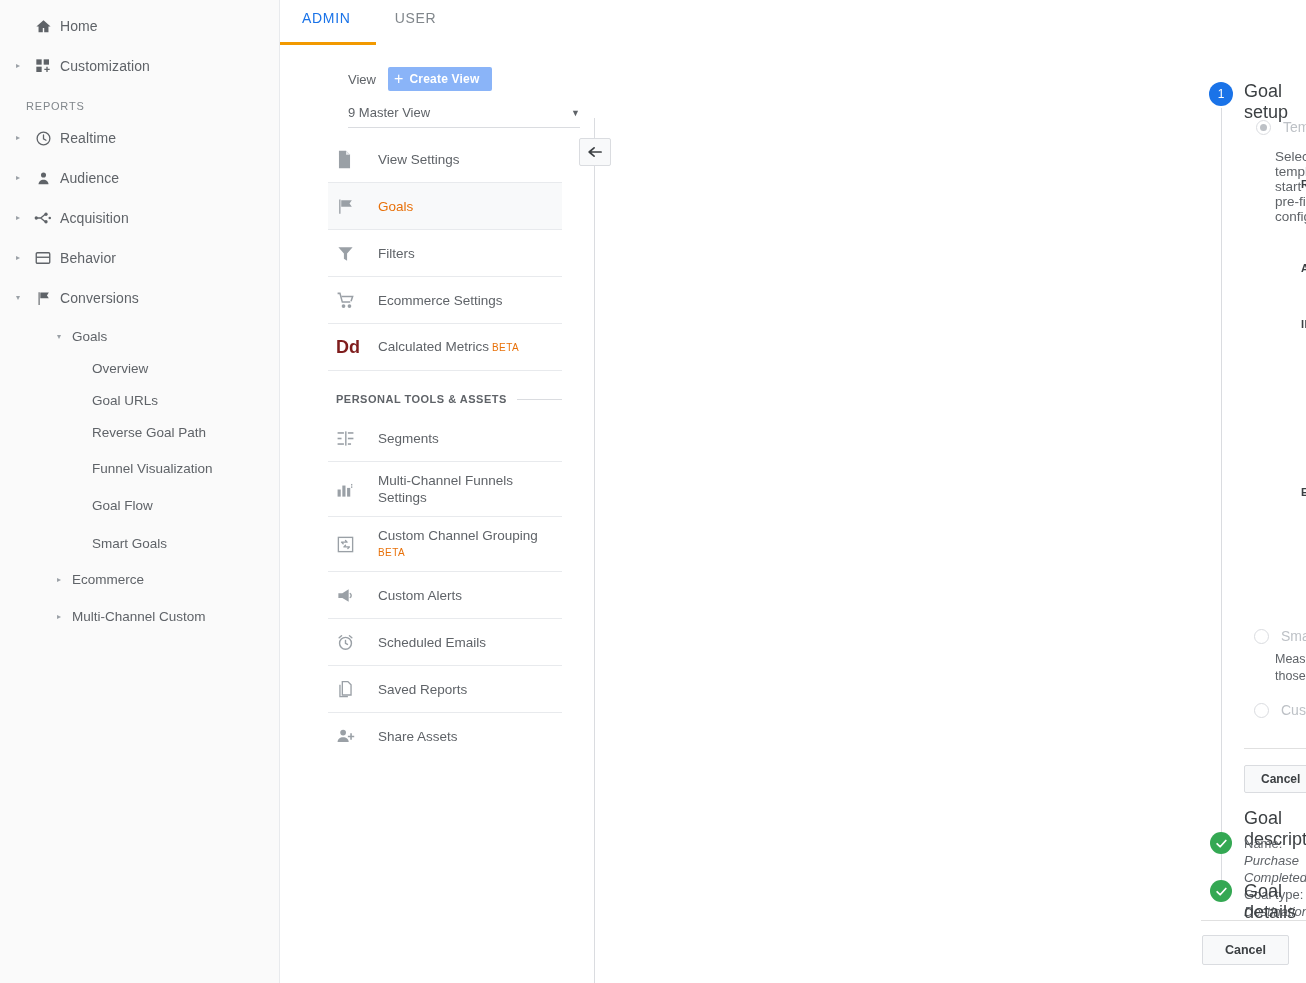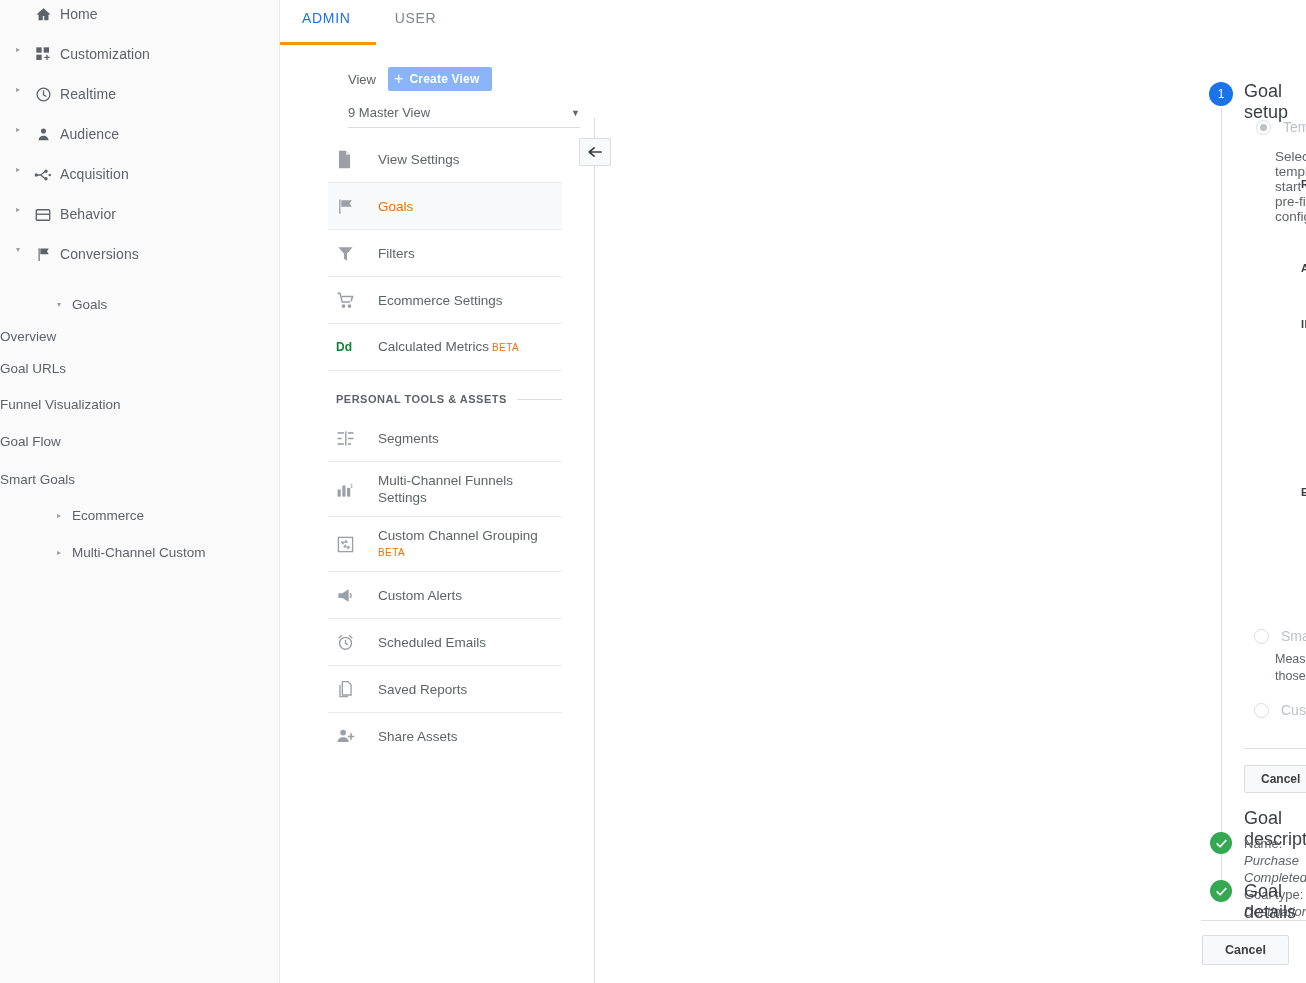--- a/index.html
+++ b/index.html
@@ -16,21 +16,21 @@
   
   .sidebar {
     width: 280px; height: 983px;
     background: #fafafa;
     border-right: 1px solid #e8eaed;
     flex: 0 0 280px;
     padding-top: 0;
     overflow: hidden;
   }
   .nav-row {
-    display: flex; align-items: flex-start;
+    display: flex; align-items: center;
     height: 40px;
     padding-left: 10px;
     font-size: 14px;
     color: #5f6368;
     cursor: pointer;
     white-space: nowrap;
   }
   .nav-row .caret {
     width: 16px; flex: 0 0 16px;
     font-size: 8px; color: #9aa0a6;
@@ -53,21 +53,21 @@
     display: flex; align-items: center;
     min-height: 32px;
     font-size: 13.5px;
     color: #5f6368;
     cursor: pointer;
   }
   .sub-row .scaret {
     width: 14px; flex: 0 0 14px;
     font-size: 8px; color: #9aa0a6; text-align: center;
   }
-  .sub-l2 { }
+  .sub-l2 { padding-left: 92px; }
   .sub-l1b { padding-left: 52px; }
   .sub-wrap { max-width: 150px; line-height: 15px; }
 
   
   .admincol {
     flex: 0 0 321px;
     width: 321px;
     position: relative;
     background: #fff;
   }
@@ -341,20 +341,21 @@
         <svg width="16" height="16" viewBox="0 0 24 24" fill="#5f6368">
             <rect x="2" y="2" width="8" height="8"></rect>
             <rect x="13" y="2" width="8" height="8"></rect>
             <rect x="2" y="13" width="8" height="8"></rect>
             <path d="M17 13h2v3h3v2h-3v3h-2v-3h-3v-2h3z"></path>
           </svg>
       </span>
       <span class="nlabel">Customization</span>
     </div>
 
+    <div class="section-label">REPORTS</div>
 
     <div class="nav-row">
       <span class="caret">▸</span>
       <span class="nicon">
         <svg width="17" height="17" viewBox="0 0 24 24" fill="none" stroke="#5f6368" stroke-width="1.8">
             <circle cx="12" cy="12" r="9"></circle>
             <path d="M12 7v5.5l3.5 2" stroke-linecap="round"></path>
           </svg>
       </span>
       <span class="nlabel">Realtime</span>
@@ -411,20 +412,23 @@
       <span class="scaret">▾</span>
       <span style="padding-left:6px;">Goals</span>
     </div>
 
     <div class="sub-row sub-l2">
       <span>Overview</span>
     </div>
     <div class="sub-row sub-l2">
       <span>Goal URLs</span>
     </div>
+    <div class="sub-row sub-l2">
+      <span>Reverse Goal Path</span>
+    </div>
     <div class="sub-row sub-l2" style="min-height:41px;">
       <span class="sub-wrap">Funnel Visualization</span>
     </div>
     <div class="sub-row sub-l2">
       <span>Goal Flow</span>
     </div>
     <div class="sub-row sub-l2" style="margin-top:6px;">
       <span>Smart Goals</span>
     </div>
 
@@ -505,21 +509,21 @@
               <path d="M7 7h14l-2 6"></path>
               <circle cx="9.5" cy="19" r="1.4" fill="#9aa0a6"></circle>
               <circle cx="17" cy="19" r="1.4" fill="#9aa0a6"></circle>
             </svg>
         </span>
         <span class="altext">Ecommerce Settings</span>
       </div>
 
       <div class="alrow">
         <span class="aicon">
-          <span style="font-size:12px;font-weight:bold;color:#15803d;font-family:'Liberation Sans',sans-serif;">Dd</span>
+          <span style="font-size:18px;font-weight:bold;color:#7f1d1d;font-family:'Liberation Sans',sans-serif;">Dd</span>
         </span>
         <span class="altext">
           <span>Calculated Metrics</span><span class="beta">BETA</span>
         </span>
       </div>
 
       <div class="group-head">
         <span class="ghtext">PERSONAL TOOLS &amp; ASSETS</span>
         <span class="ghline"></span>
       </div>

